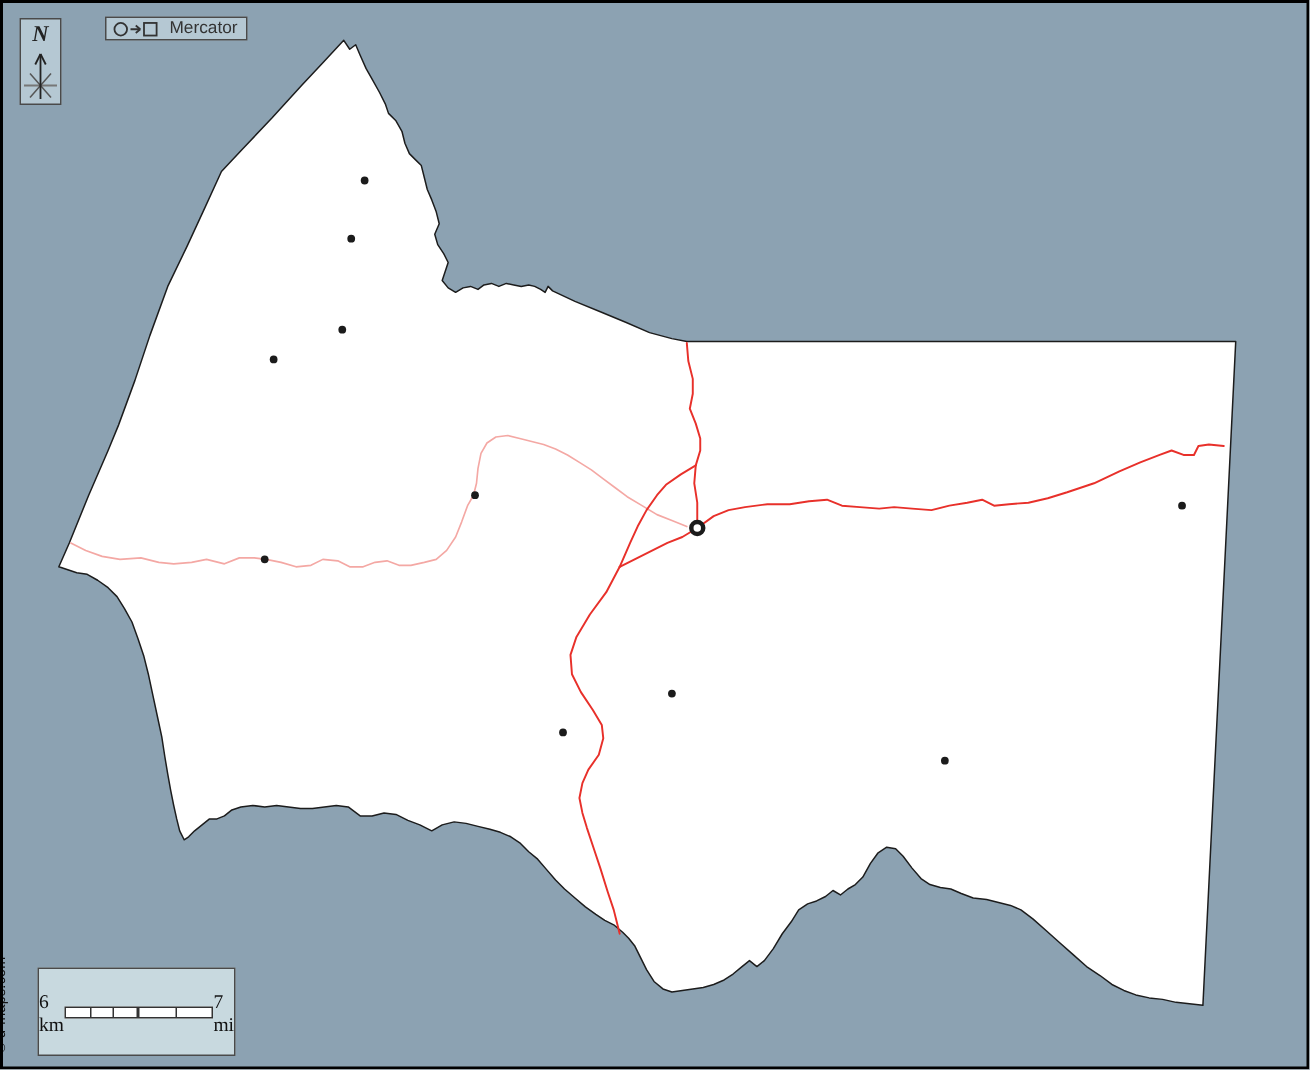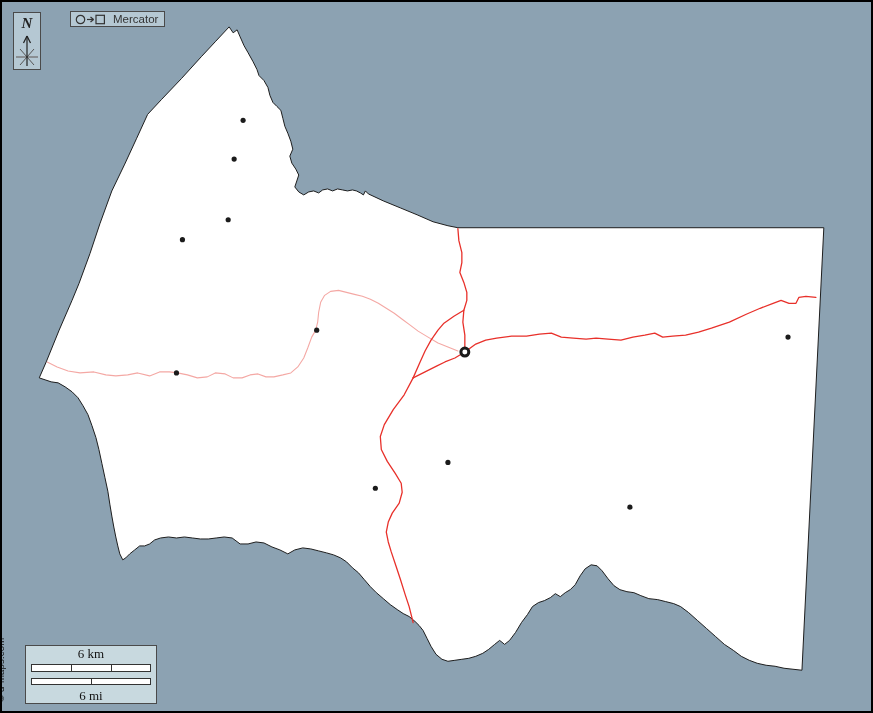--- a/index.html
+++ b/index.html
@@ -32,21 +32,21 @@
   .projection-panel{
     left:68px;top:9px;height:16px;
     display:flex;align-items:center;gap:4px;
     padding:0 6px 0 4px;
   }
   .projection-label{font-size:11.5px;color:#333;white-space:nowrap;}
 
   .scale-panel{
     left:23px;top:643px;width:132px;height:59px;
     background:var(--c-scale_panel_fill,#C8D9DF);
-    display:flex;flex-direction:column;align-items:center;justify-content:center;
+    display:flex;align-items:center;justify-content:center;
   }
   .scale-label{font-family:"Liberation Serif",serif;font-size:13px;color:#111;line-height:15px;}
   .scale-bar{position:relative;width:118px;height:6px;background:var(--c-scale_bar_fill,#fff);border:1px solid #333;margin:3px 0;}
   .scale-bar .div{position:absolute;top:0;bottom:0;width:1px;background:#333;}
 
   .copyright{
     position:absolute;left:4px;bottom:9px;
     transform:rotate(-90deg);transform-origin:0 100%;
     font-size:9.5px;color:#111;white-space:nowrap;letter-spacing:0.2px;
   }
@@ -152,18 +152,18 @@
 
   <div class="panel scale-panel">
     <div class="scale-label">6 km</div>
     <div class="scale-bar">
       <div class="div" style="left:33.33%"></div>
       <div class="div" style="left:66.66%"></div>
     </div>
     <div class="scale-bar">
       <div class="div" style="left:50%"></div>
     </div>
-    <div class="scale-label">6 mi</div>
+    <div class="scale-label">7 mi</div>
   </div>
 
   <div class="copyright">© d-maps.com</div>
 
 </div>
 
 </body></html>

